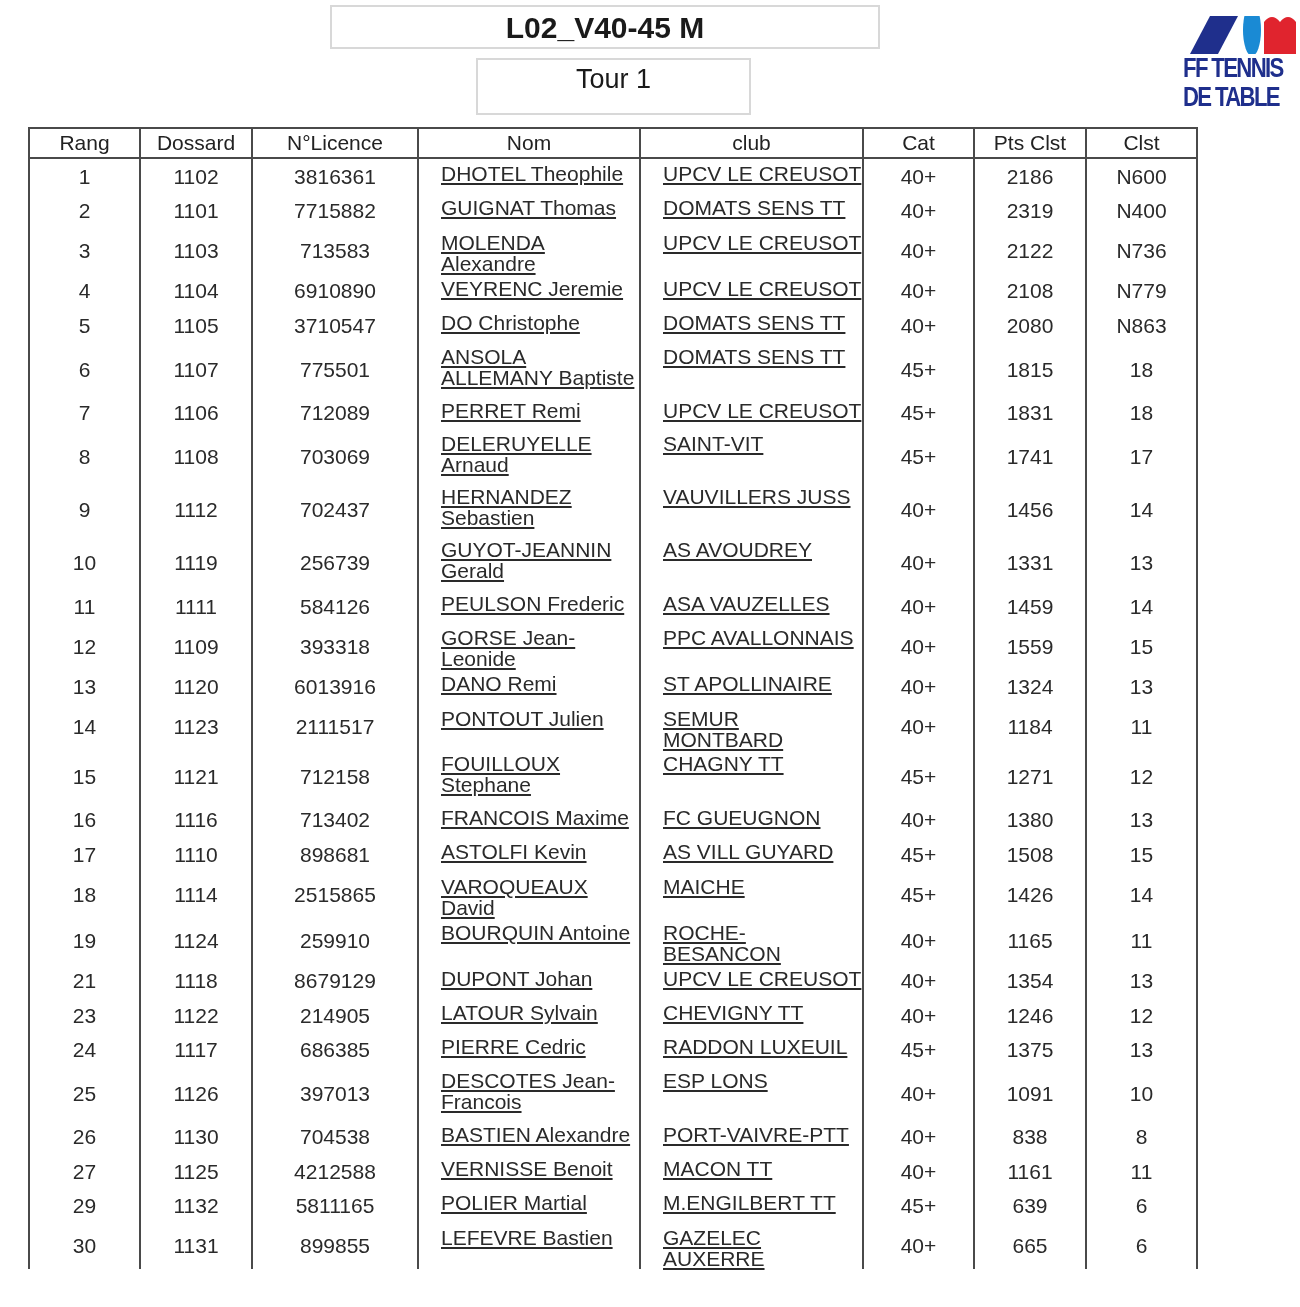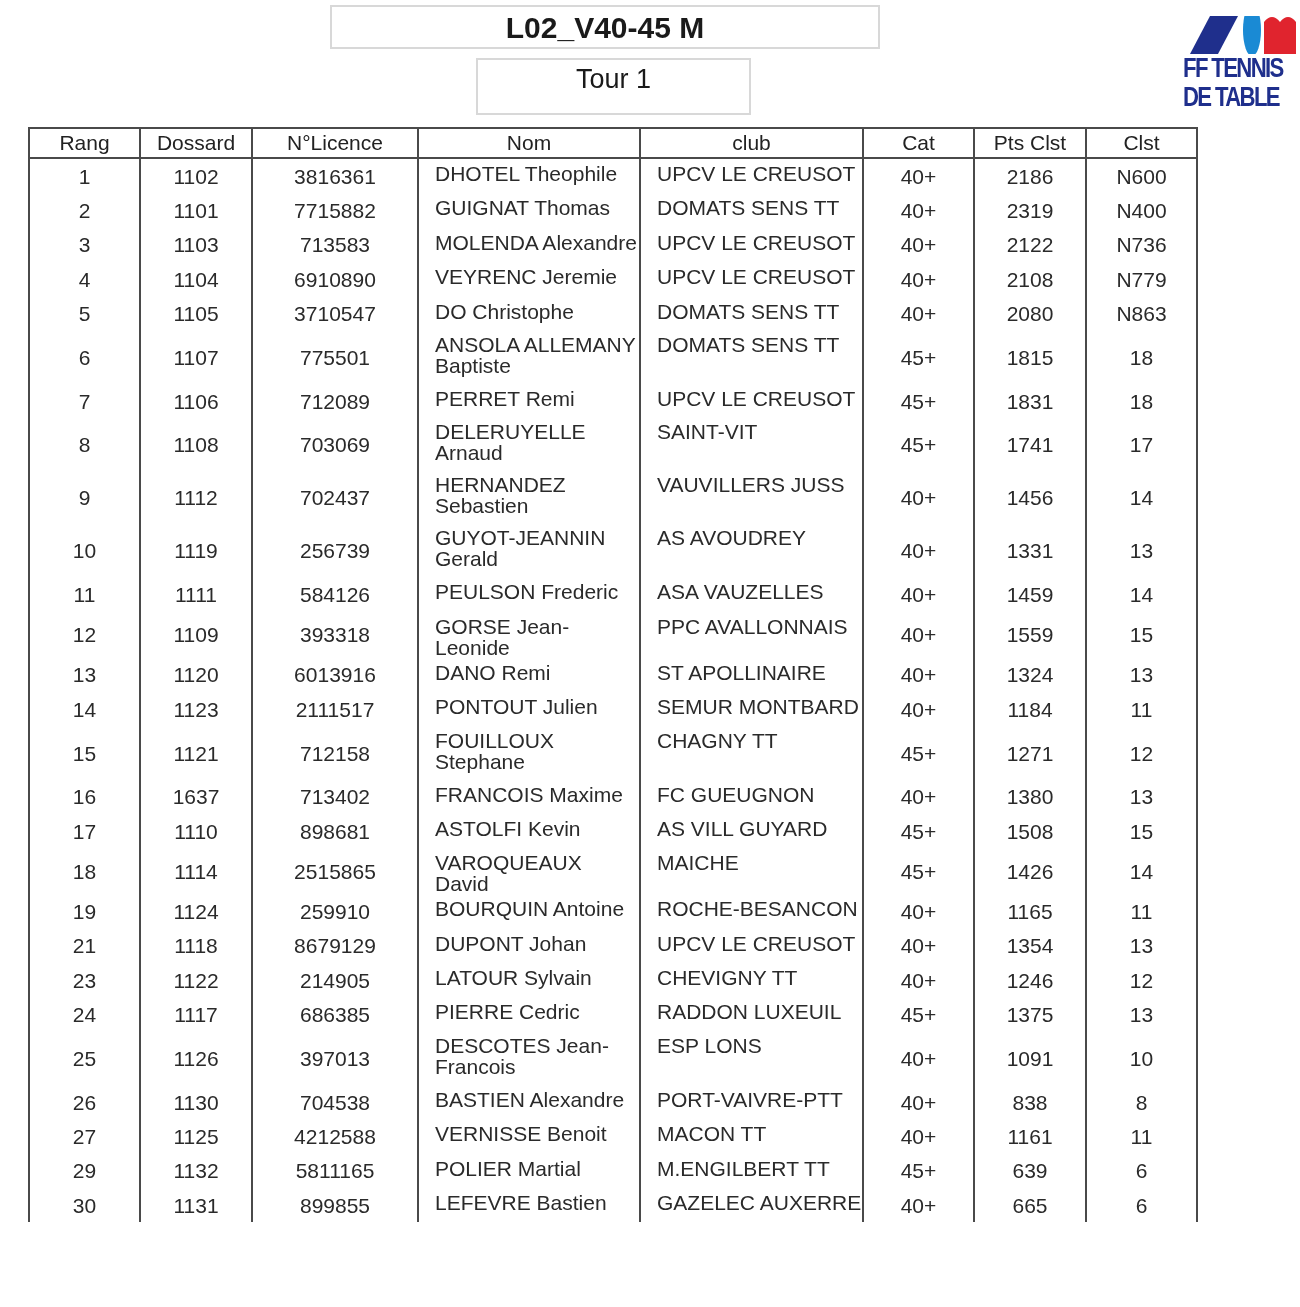--- a/index.html
+++ b/index.html
@@ -6,21 +6,21 @@
   body { width:1300px; height:1307px; position:relative; overflow:hidden; font-family:"Liberation Sans", sans-serif; color:#222; }
   .title-box { position:absolute; left:330px; top:5px; width:550px; height:44px; border:2px solid #d8d8d8; box-sizing:border-box; text-align:center; font-weight:bold; font-size:30px; line-height:42px; color:#1a1a1a; }
   .tour-box { position:absolute; left:476px; top:58px; width:275px; height:57px; border:2px solid #d8d8d8; box-sizing:border-box; text-align:center; font-size:27px; line-height:38px; color:#1a1a1a; }
   .logo { position:absolute; left:1180px; top:16px; width:120px; height:100px; }
   .logo .mark { position:absolute; left:0; top:0; width:120px; height:38px; }
   .logo .txt { position:absolute; left:3px; font-family:"Liberation Sans", sans-serif; font-weight:bold; color:#1f2f8c; font-size:27px; letter-spacing:-2px; transform:scaleX(0.82); transform-origin:left top; line-height:28px; white-space:nowrap; }
   table { position:absolute; left:28px; top:127px; border-collapse:collapse; table-layout:fixed; width:1168px; }
   th, td { border-left:2px solid #4a4a4a; border-right:2px solid #4a4a4a; padding:0; font-size:21px; }
   th { border-top:2px solid #4a4a4a; border-bottom:2px solid #4a4a4a; height:28px; font-weight:normal; text-align:center; color:#222; }
   td { text-align:center; vertical-align:middle; color:#2a2a2a; line-height:21px; }
-  td.txt { text-align:left; vertical-align:top; padding-left:16px; padding-top:3px; }
+  td.txt { text-align:left; vertical-align:top; padding-left:22px; padding-top:3px;text-decoration:underline; }
   tr.single td { height:30.4px; }
   tr.single td.txt { padding-top:4px; }
   tr.double td { height:50px; }
 </style>
 </head>
 <body>
 
 <div class="title-box">L02_V40-45 M</div>
 <div class="tour-box">Tour 1</div>
 
@@ -204,21 +204,21 @@
         <td>1121</td>
         <td>712158</td>
         <td class="txt">FOUILLOUX Stephane</td>
         <td class="txt">CHAGNY TT</td>
         <td>45+</td>
         <td>1271</td>
         <td>12</td>
       </tr>
       <tr class="single">
         <td>16</td>
-        <td>1637</td>
+        <td>1116</td>
         <td>713402</td>
         <td class="txt">FRANCOIS Maxime</td>
         <td class="txt">FC GUEUGNON</td>
         <td>40+</td>
         <td>1380</td>
         <td>13</td>
       </tr>
       <tr class="single">
         <td>17</td>
         <td>1110</td>

